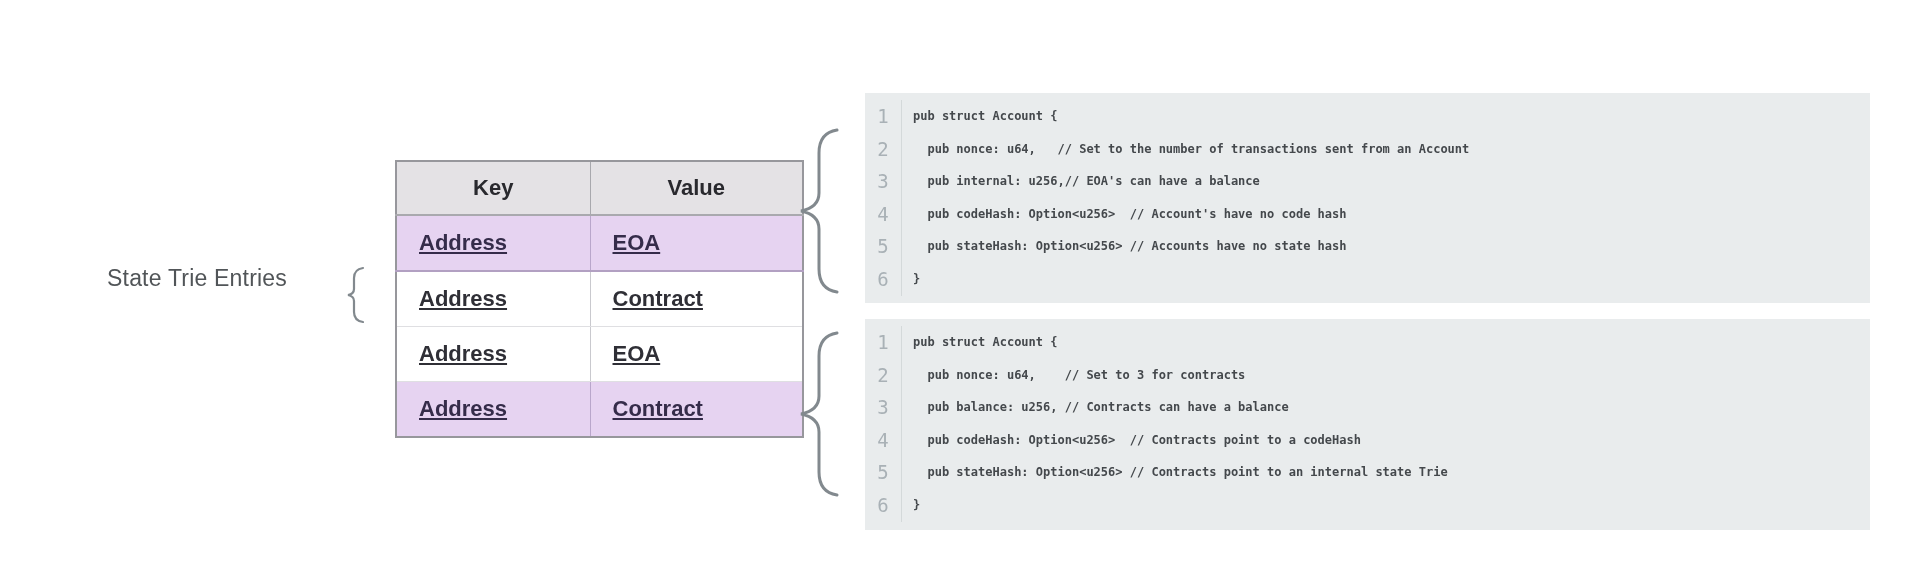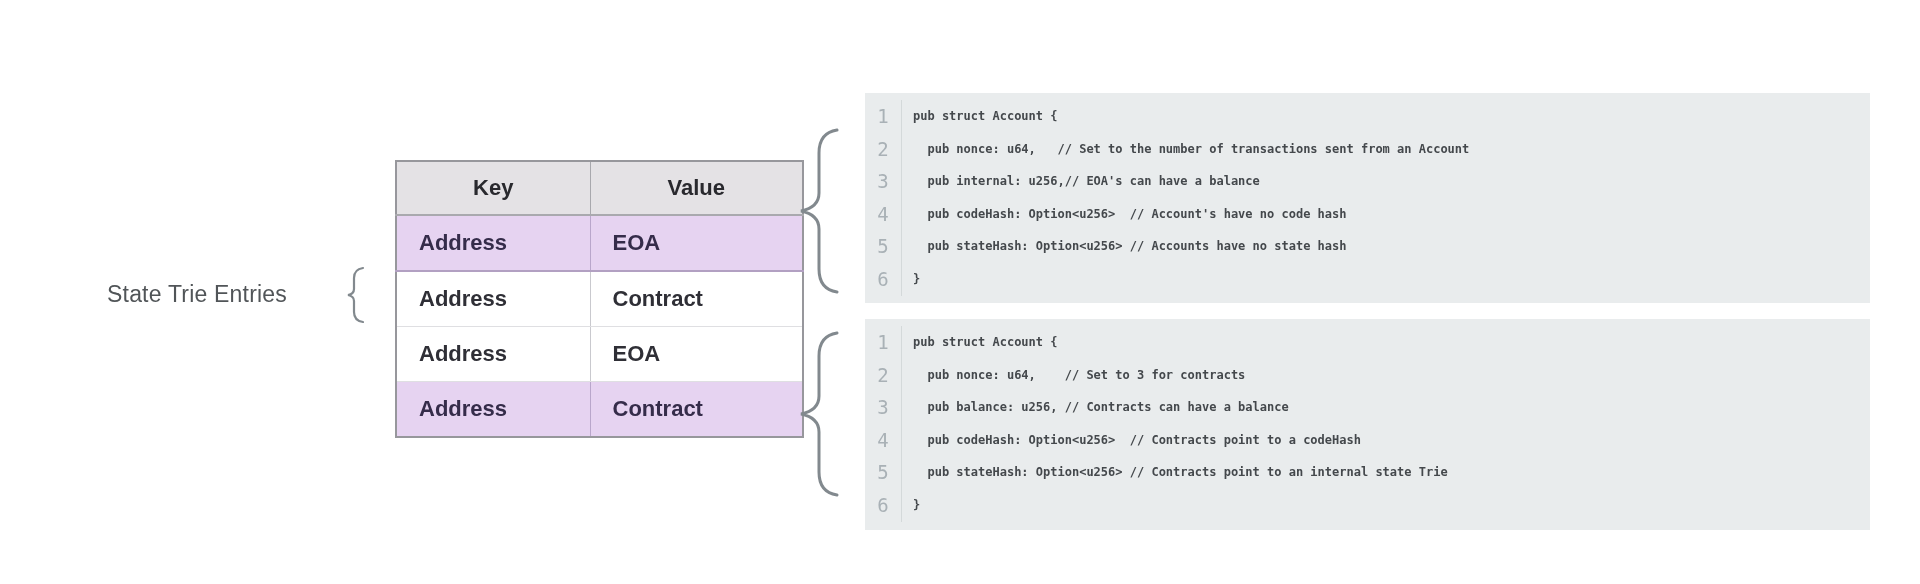--- a/index.html
+++ b/index.html
@@ -6,21 +6,21 @@
   .canvas{
     position:relative;
     width:1920px;height:584px;
     background:#ffffff;
     font-family:"Liberation Sans", sans-serif;
     overflow:hidden;
   }
 
   
   .trie-label{
-    position:absolute;left:107px;top:281px;
+    position:absolute;left:107px;top:265px;
     font-size:23px;font-weight:500;color:#515558;
     letter-spacing:.2px;white-space:nowrap;
   }
 
   
   .brace{position:absolute;}
   .brace path{fill:none;stroke:#82898e;stroke-linecap:round;}
   .brace-small{left:344px;top:265px;width:24px;height:60px;}
   .brace-small path{stroke-width:2.2;}
   .brace-1{left:792px;top:126px;width:56px;height:170px;}
@@ -42,20 +42,21 @@
     font-weight:700;text-align:center;color:#29292e;
     border-bottom:2px solid #a9a9ae;
     border-right:1px solid #a8a8ad;
   }
   .kv-table td{
     height:52px;padding-left:22px;
     font-weight:700;text-align:left;
     border-right:1px solid #c9c9ce;
     border-bottom:1px solid #dfdfe2;
     background:#ffffff;
+    text-decoration:underline;
   }
   .kv-table th:last-child,.kv-table td:last-child{border-right:none;}
   .kv-table tr.hl td{
     background:#e6d3f1;color:#352c4a;
     border-bottom:2px solid #b2a0c2;
     border-right:1px solid #b9a6cb;
   }
   .kv-table tr.hl td:last-child{border-right:none;}
   .kv-table tr:last-child td{border-bottom:none;}
 

